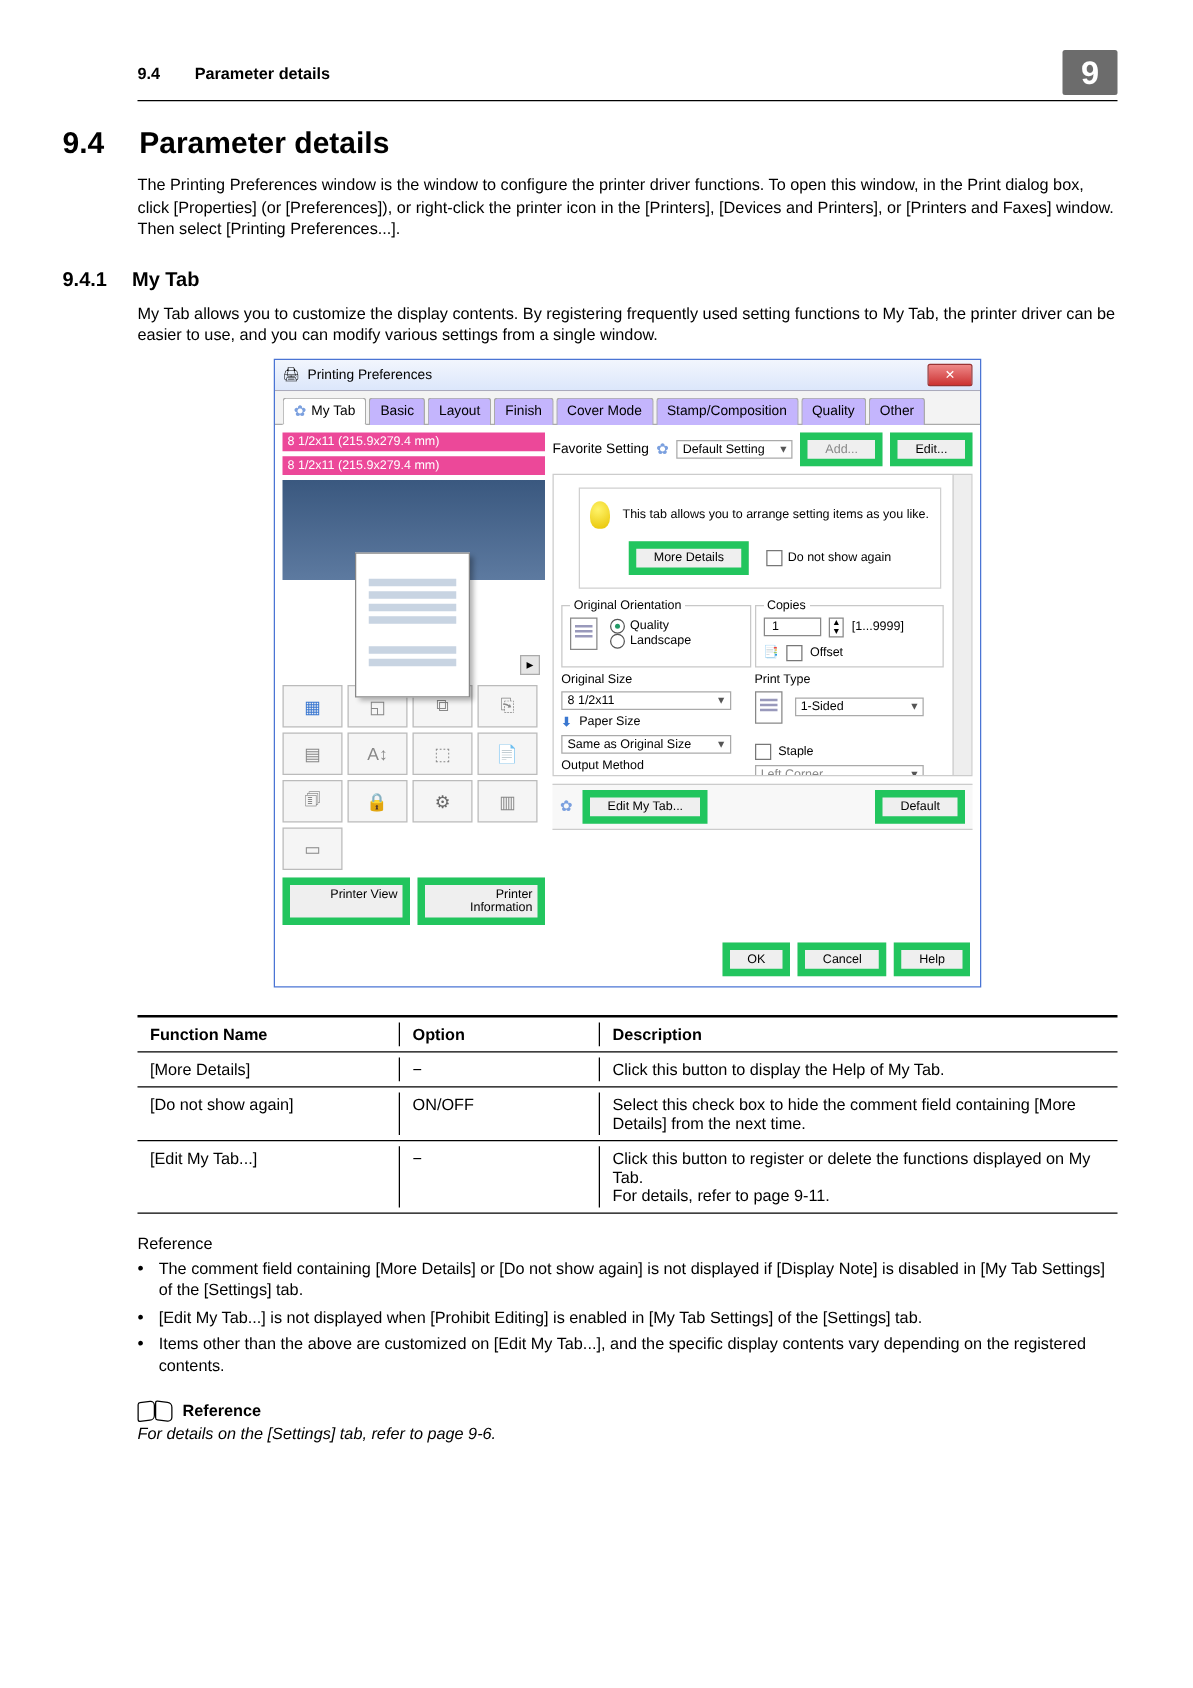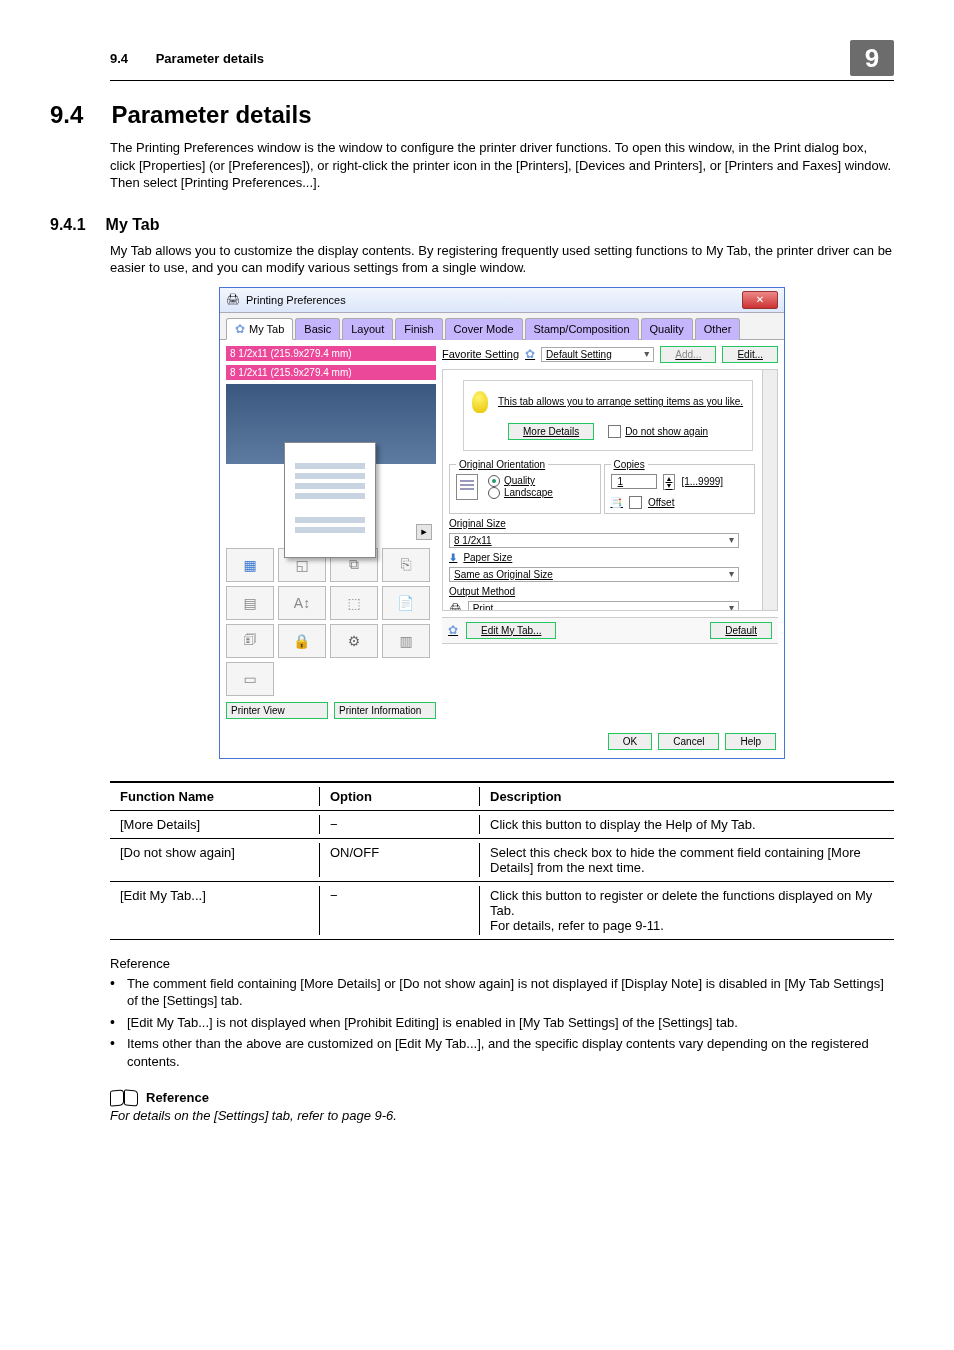--- a/index.html
+++ b/index.html
@@ -148,27 +148,27 @@
     width: 46px; height: 32px;
     border: 1px solid #bbb;
     background: #f5f5f5;
     display: flex; align-items: center; justify-content: center;
     font-size: 14px; color: #666;
   }
   .leftbtns { display: flex; gap: 6px; margin-top: 2px; }
   .dbtn {
     flex: 1;
     padding: 2px 4px;
-    border: 1px solid #22c55e;
+    border: 6px solid #22c55e;
     background: #efefef;
-    text-align: left;
+    text-align: right;
     font-size: 10px;
   }
 
-  .rightcol { flex: 1; display: flex; flex-direction: column; gap: 6px; text-decoration: underline; }
+  .rightcol { flex: 1; display: flex; flex-direction: column; gap: 6px; }
   .favrow { display: flex; align-items: center; gap: 6px; }
   .dsel { flex:1; border:1px solid #aaa; padding:1px 14px 1px 4px; background:#fff; position:relative; font-size:10px; }
   .dsel::after { content:'▾'; position:absolute; right:4px; top:0; color:#555; }
   .grow { flex:1; }
   .pane {
     border: 1px solid #ccc;
     padding: 6px;
     height: 228px;
     position: relative;
     overflow: hidden;
@@ -411,20 +411,36 @@
                 </div>
               <div class="line">
                   <div class="dsel" style="flex:1">Same as Original Size</div>
                 </div>
               <div class="line">
                   <span class="dlabel">Output Method</span>
                 </div>
               <div class="line">
                   <span>🖨</span>
                   <div class="dsel" style="flex:1">Print</div>
+                </div>
+            </div>
+            <div>
+              <div class="line">
+                  <span class="dlabel">Print Type</span>
+                </div>
+              <div class="line">
+                  <span class="thumb"></span>
+                  <div class="dsel" style="flex:1">1-Sided</div>
+                </div>
+              <div class="line" style="margin-top:16px">
+                  <span class="chk"></span>
+                  <span>Staple</span>
+                </div>
+              <div class="line">
+                  <div class="dsel semi" style="flex:1">Left Corner</div>
                 </div>
             </div>
           </div>
         </div>
 
         <div class="editbar">
           <span class="star">✿</span>
           <div class="dbtn">Edit My Tab...</div>
           <div class="grow"></div>
           <div class="dbtn">Default</div>

